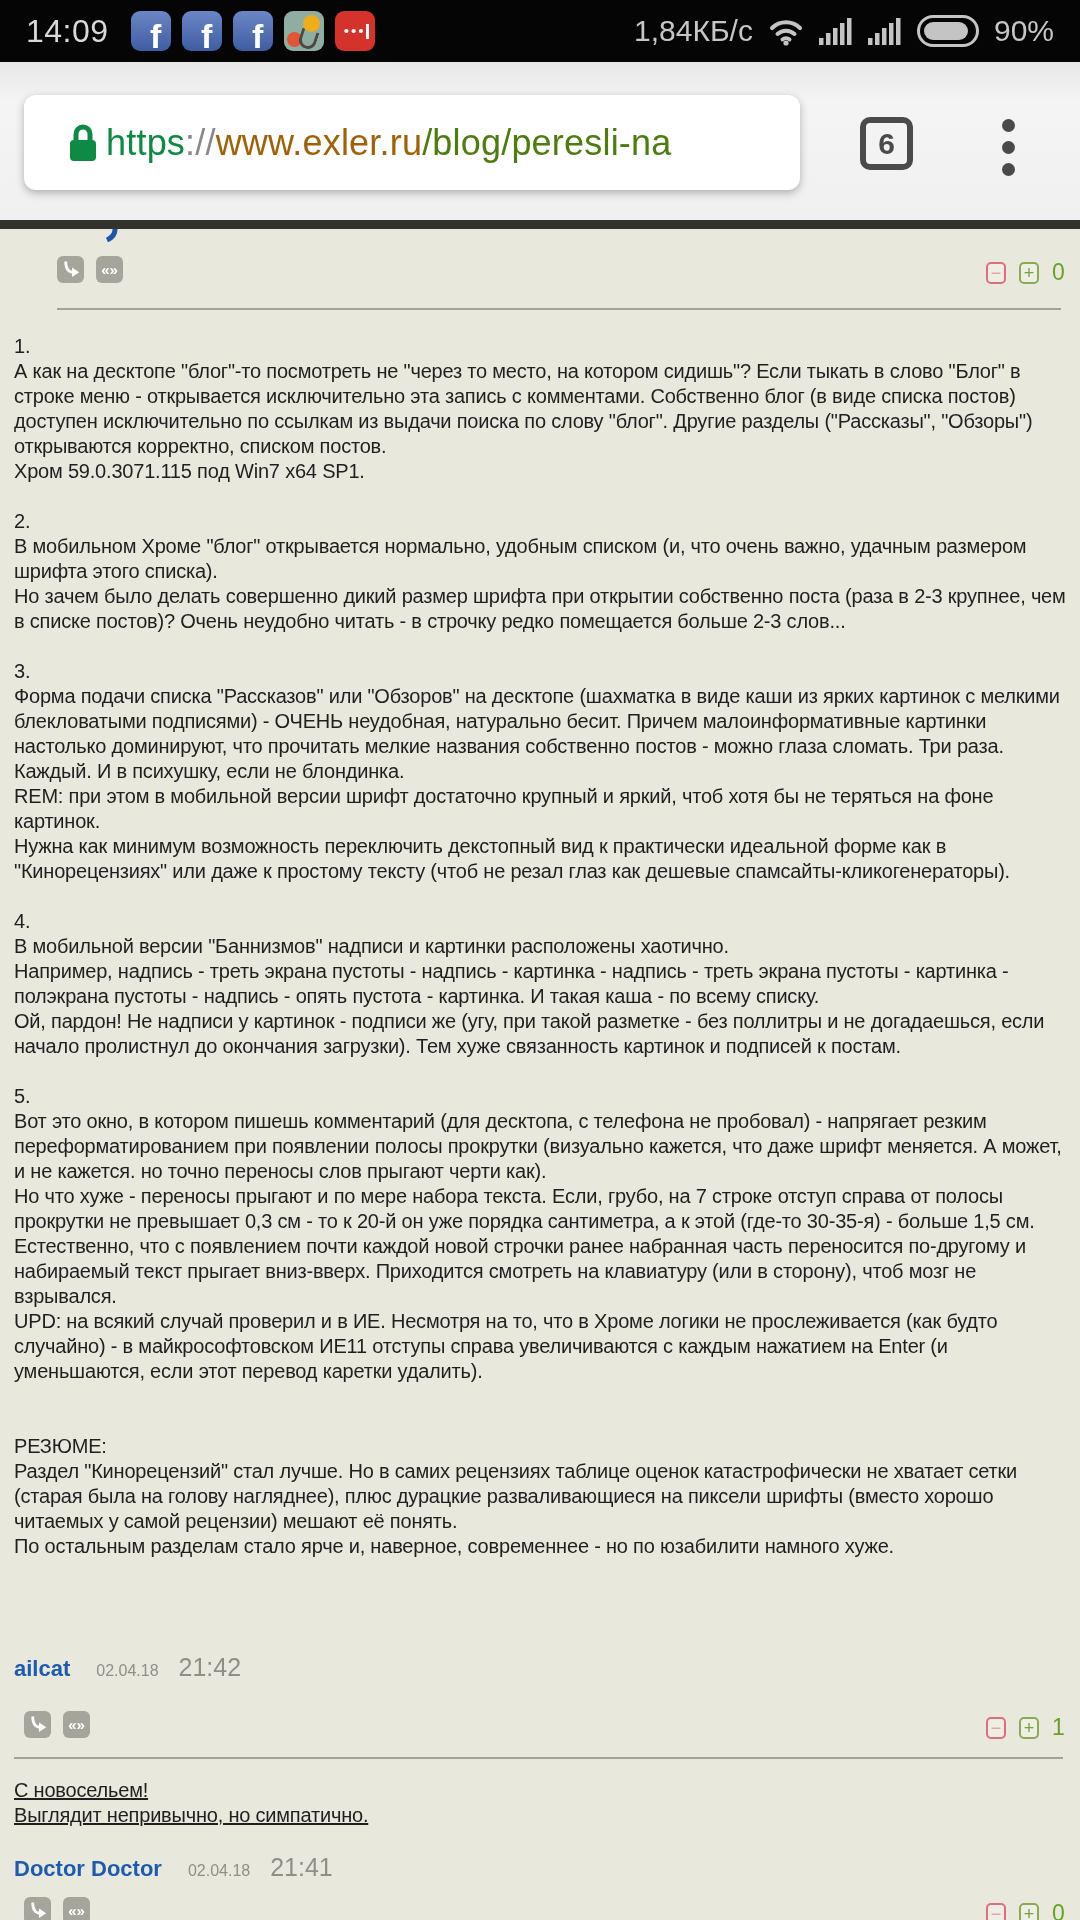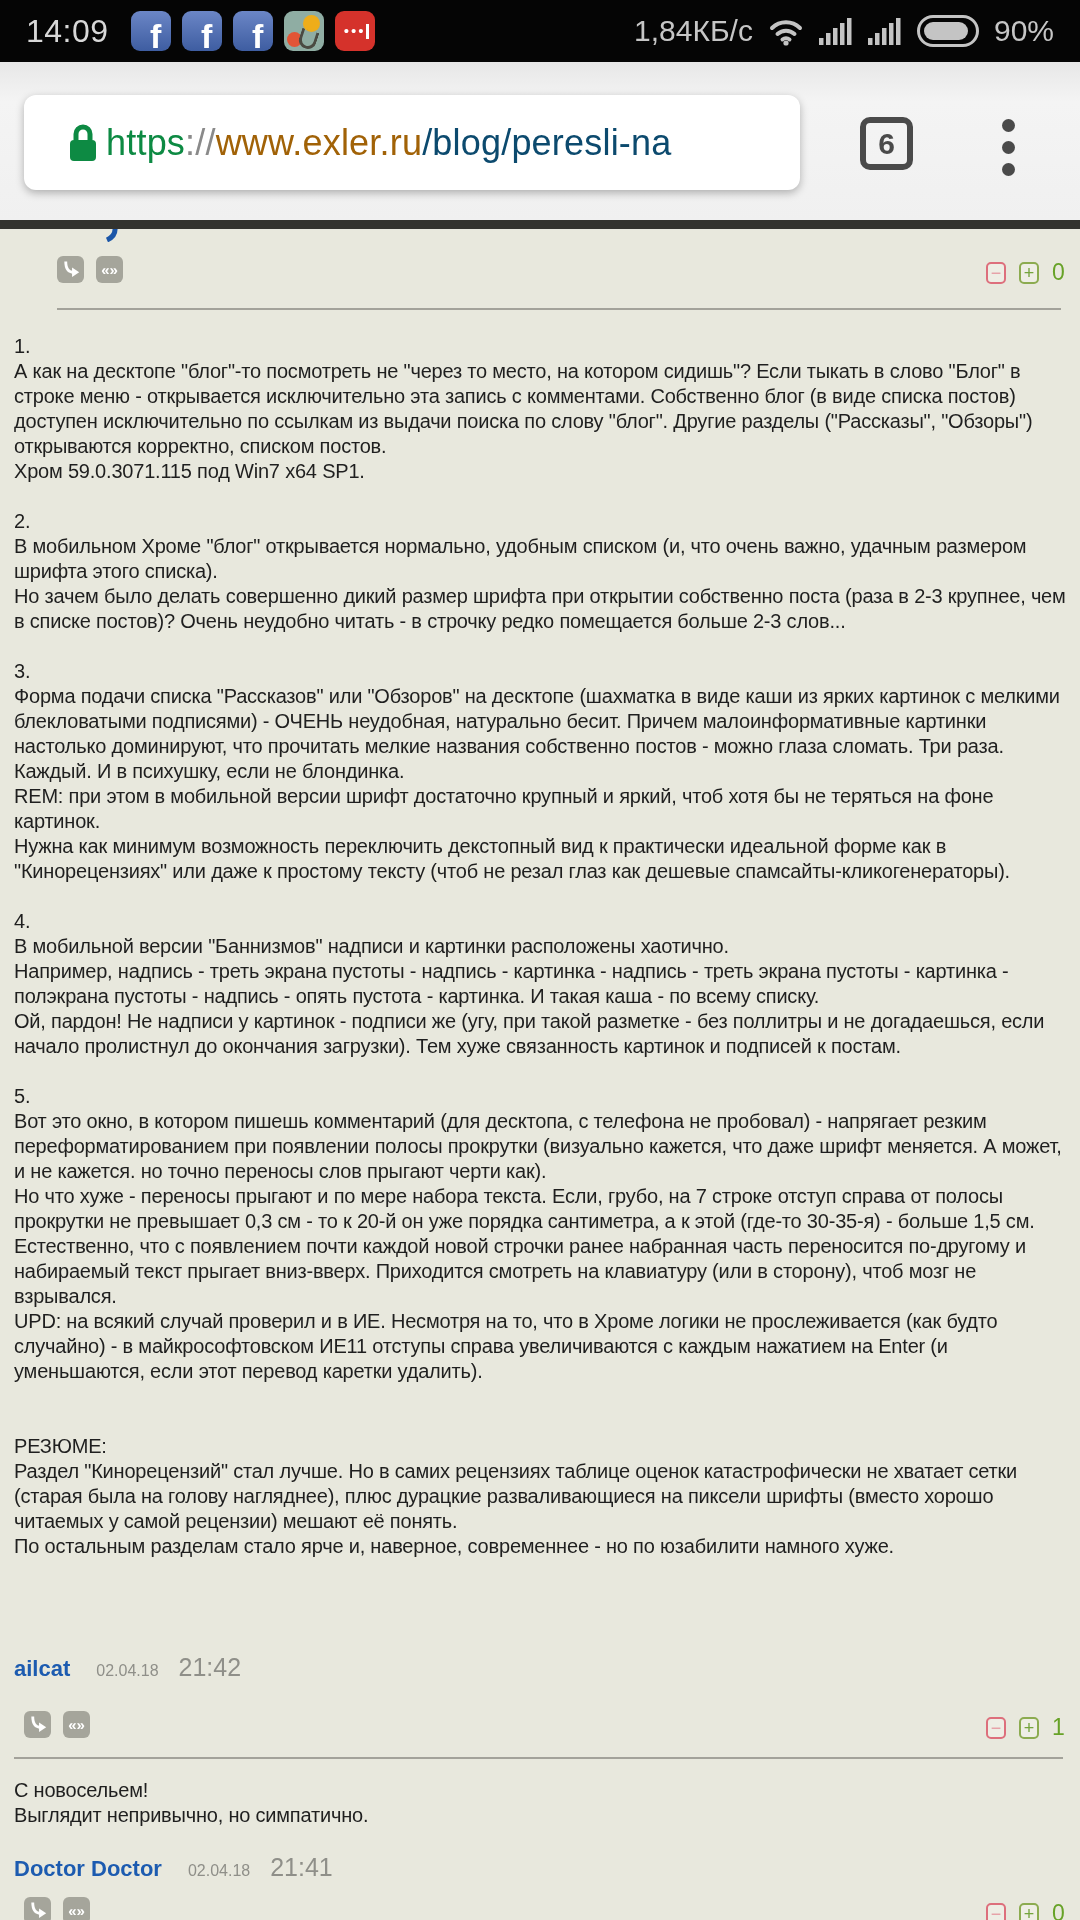--- a/index.html
+++ b/index.html
@@ -33,21 +33,21 @@
            background:linear-gradient(180deg,#e7e7e7 0%,#f4f4f4 25%,#f0f0f0 100%);
            border-bottom:9px solid #33332e;box-sizing:content-box;}
   .url-bar{position:absolute;left:24px;top:33px;width:776px;height:95px;background:#fff;
            border-radius:12px;box-shadow:0 3px 8px rgba(0,0,0,0.28);
            display:flex;align-items:center;overflow:hidden;white-space:nowrap;}
   .lock{position:absolute;left:44px;top:28px;}
   .url-text{margin-left:82px;font-size:36px;letter-spacing:0.2px;}
   .u-scheme{color:#0d8a43;}
   .u-sep{color:#8a8a8a;}
   .u-host{color:#a16207;}
-  .u-path{color:#0c4a6e;}
+  .u-path{color:#4d7c0f;}
   .tab-counter{position:absolute;left:860px;top:55px;width:53px;height:53px;border:6px solid #4a4a4a;
                border-radius:10px;box-sizing:border-box;display:flex;align-items:center;justify-content:center;}
   .tab-counter span{color:#4a4a4a;font-size:30px;font-weight:bold;}
   .menu-dots{position:absolute;left:1002px;top:57px;display:flex;flex-direction:column;gap:9px;}
   .menu-dots i{width:13px;height:13px;border-radius:50%;background:#4a4a4a;}
 
   
   .content{position:absolute;left:0;top:229px;width:1080px;height:1691px;background:#e8e8dd;overflow:hidden;}
   .frag{position:absolute;left:103px;top:-2px;}
 
@@ -213,21 +213,21 @@
         <span class="q">«»</span>
       </div>
       <div class="rating">
         <div class="vote minus">−</div>
         <div class="vote plus">+</div>
         <span class="score">1</span>
       </div>
     </div>
     <div class="divider" style="top:1528px;left:14px;width:1049px;"></div>
 
-    <div class="c-body" style="top:1549px;height:60px;">С новосельем!
+    <div class="c-body" style="top:1549px;height:60px;text-decoration:underline;">С новосельем!
 Выглядит непривычно, но симпатично.</div>
     <div class="c-author" style="top:1624px;">
       <span class="a-name">Doctor Doctor</span>
       <span class="a-date">02.04.18</span>
       <span class="a-time">21:41</span>
     </div>
 
     <div class="c-row" style="top:1668px;">
       <div class="icon-btn" style="left:24px;">
         <svg width="19" height="19" viewBox="0 0 24 24">

